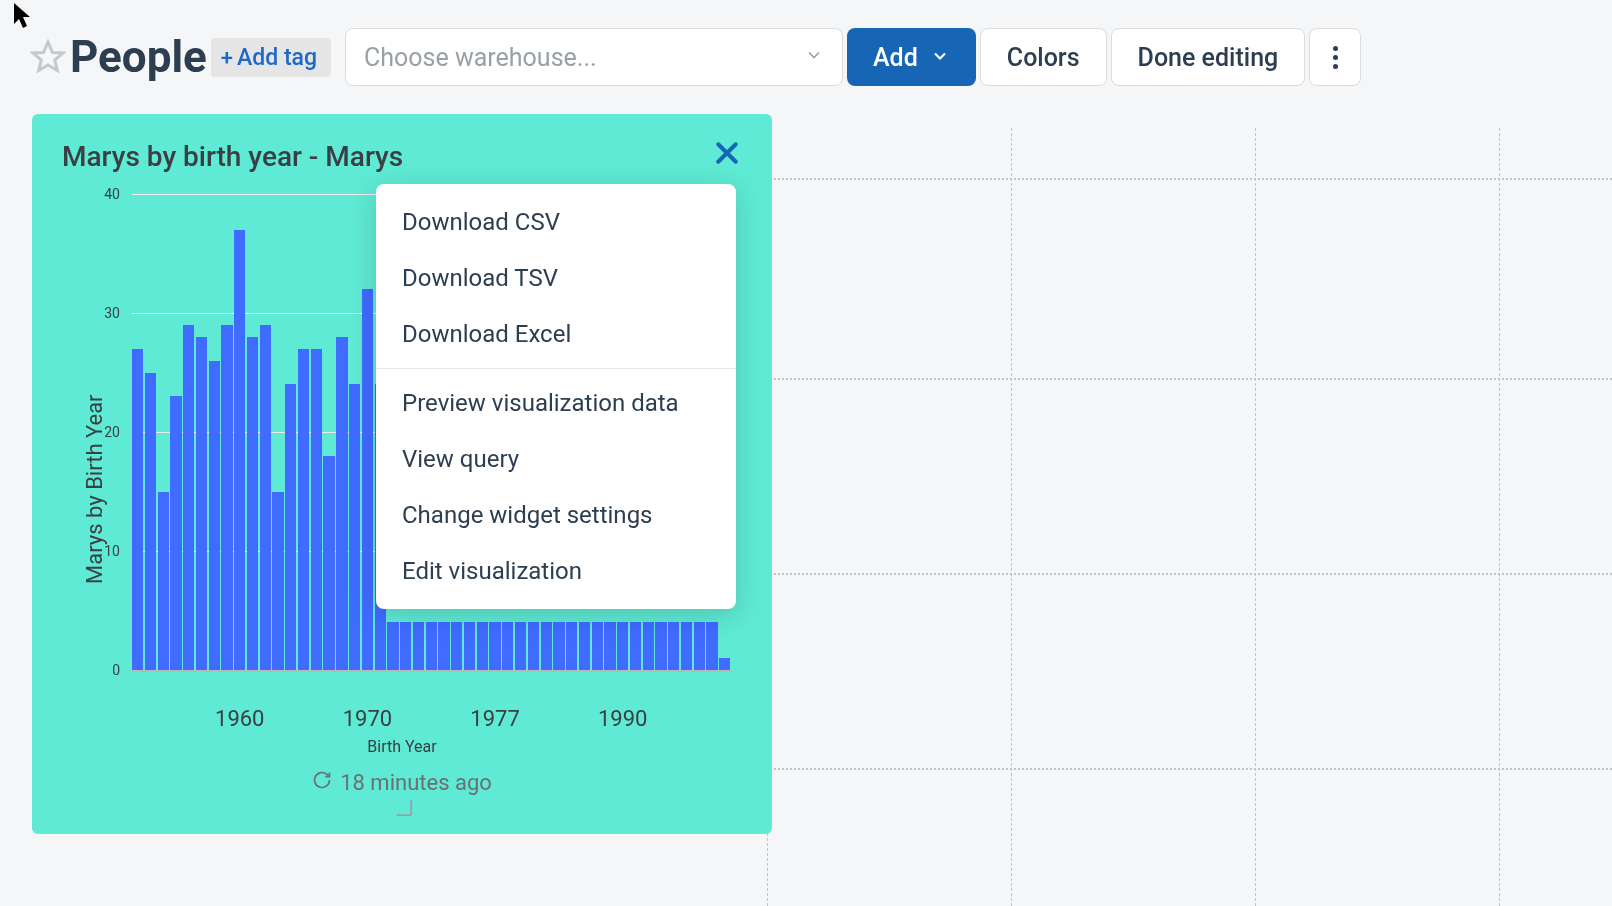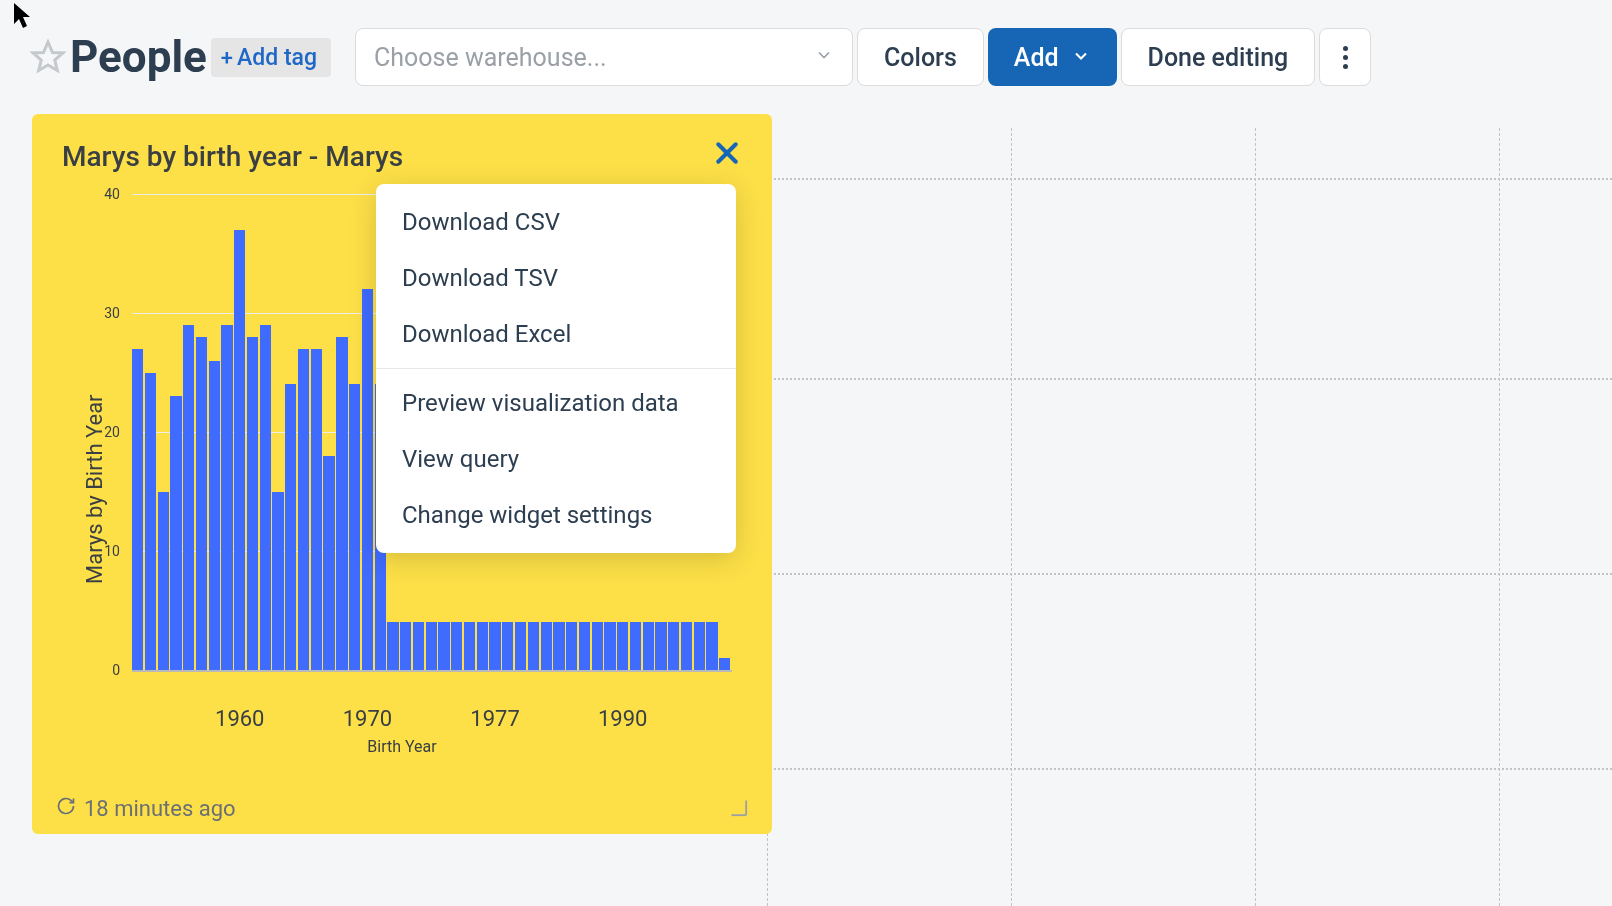--- a/index.html
+++ b/index.html
@@ -20,37 +20,37 @@
   .kebab-btn { width: 52px; height: 58px; background: #fff; border: 1px solid #dcdcdc; border-radius: 8px; display: flex; align-items: center; justify-content: center; }
   .kebab-dots { display:flex; flex-direction:column; gap:4px;}
   .kebab-dots span { width:5px; height:5px; border-radius:50%; background:#2c3e50; }
 
   .canvas { position: relative; width: 100%; height: calc(100% - 114px); padding-left: 32px; }
   .grid-lines-v { position:absolute; top:14px; bottom:0; left:767px; right:0; }
   .grid-lines-v .vline { position:absolute; top:0; bottom:0; width:0; border-left: 1px dashed #c3c3c3; }
   .grid-lines-h { position:absolute; top:14px; bottom:0; left:767px; right:0; }
   .grid-lines-h .hline { position:absolute; left:0; right:0; height:0; border-top: 2px dotted #c3c3c3; }
 
-  .widget { position:absolute; top: 0; left: 32px; width: 740px; height: 720px; background:#fde047; border-radius: 6px; box-shadow: none; }
+  .widget { position:absolute; top: 0; left: 32px; width: 740px; height: 720px; background:#5eead4; border-radius: 6px; box-shadow: none; }
   .widget-title { font-size: 28px; font-weight: 500; color: #3a3f44; padding: 26px 24px 0 30px; }
   .close-x { position:absolute; top: 24px; right: 30px; color:#1766b5; cursor:pointer; }
   .close-x svg { width: 30px; height: 30px; }
 
   .chart-area { position: absolute; top: 80px; left: 100px; width: 600px; height: 500px; }
   .y-axis-label { position:absolute; top: 270px; left: 50px; transform: rotate(-90deg); transform-origin: left top; font-size: 22px; color:#3a3f44; white-space:nowrap; }
   .x-axis-label { position:absolute; bottom: 78px; left: 0; width: 740px; text-align:center; font-size: 16px; color:#3a3f44; }
 
   .y-tick { position:absolute; right: 100%; padding-right: 12px; font-size: 14px; color:#3a3f44; transform: translateY(-50%); }
   .gridline { position:absolute; left:0; right:0; border-top:1px solid #ececec; }
   .x-baseline { position:absolute; left:0; right:0; bottom:22px; border-top: 2px solid #b9b9b9; }
   .bars { position:absolute; left:0; right:0; bottom:24px; height: 476px; }
   .bar { position:absolute; bottom:0; background: #3f6bff; }
   .x-tick-label { position:absolute; top: 100%; margin-top: 6px; font-size: 22px; color:#3a3f44; transform: translateX(-50%); }
 
-  .refresh-row { position:absolute; bottom: 12px; left: 24px; right: 24px; display:flex; align-items:center; justify-content:space-between; color:#6b7075; font-size:22px; }
+  .refresh-row { position:absolute; bottom: 12px; left: 24px; right: 24px; display:flex; align-items:center; justify-content:space-between; color:#6b7075; font-size:22px;flex-direction:column; }
   .refresh-row .left { display:flex; align-items:center; gap:8px; }
   .resize-handle svg { width: 22px; height: 22px; }
 
   .context-menu { position:absolute; top: 70px; left: 344px; width: 360px; background:#fff; border-radius: 8px; box-shadow: 0 6px 28px rgba(0,0,0,0.16); padding: 10px 0; z-index: 50; }
   .context-menu .item { padding: 14px 26px; font-size: 24px; color:#2c3e50; cursor:pointer; }
   .context-menu .sep { border-top:1px solid #e8e8e8; margin: 6px 0; }
 </style>
 </head>
 <body>
 
@@ -64,38 +64,38 @@
   <span class="star-icon">
     <svg viewBox="0 0 24 24" fill="none" stroke="#c5c8cc" stroke-width="2">
         <polygon points="12 2 15 9 22 9.3 16.5 14 18.2 21 12 17.3 5.8 21 7.5 14 2 9.3 9 9"></polygon>
       </svg>
   </span>
   <div class="title">People</div>
   <div class="add-tag">
     <span class="plus">+</span>
     <span>Add tag</span>
   </div>
-  <div class="warehouse-select" style="margin-left:20px;">
+  <div class="warehouse-select" style="margin-left:10px;">
     <span class="placeholder">Choose warehouse...</span>
     <span class="chev">
       <svg width="20" height="20" viewBox="0 0 24 24" fill="none" stroke="#9aa0a6" stroke-width="2">
           <polyline points="6 9 12 15 18 9"></polyline>
         </svg>
     </span>
-  </div>
-  <div class="btn btn-outline">
-    <span>Colors</span>
   </div>
   <div class="btn btn-primary">
     <span>Add</span>
     <span class="chev">
       <svg width="20" height="20" viewBox="0 0 24 24" fill="none" stroke="#fff" stroke-width="2.5">
           <polyline points="6 9 12 15 18 9"></polyline>
         </svg>
     </span>
+  </div>
+  <div class="btn btn-outline">
+    <span>Colors</span>
   </div>
   <div class="btn btn-outline">
     <span>Done editing</span>
   </div>
   <div class="kebab-btn">
     <div class="kebab-dots">
         <span></span>
         <span></span>
         <span></span>
       </div>
@@ -221,15 +221,16 @@
     </div>
 
     <div class="context-menu">
       <div class="item">Download CSV</div>
       <div class="item">Download TSV</div>
       <div class="item">Download Excel</div>
       <div class="sep"></div>
       <div class="item">Preview visualization data</div>
       <div class="item">View query</div>
       <div class="item">Change widget settings</div>
+      <div class="item">Edit visualization</div>
     </div>
   </div>
 </div>
 
 </body></html>

